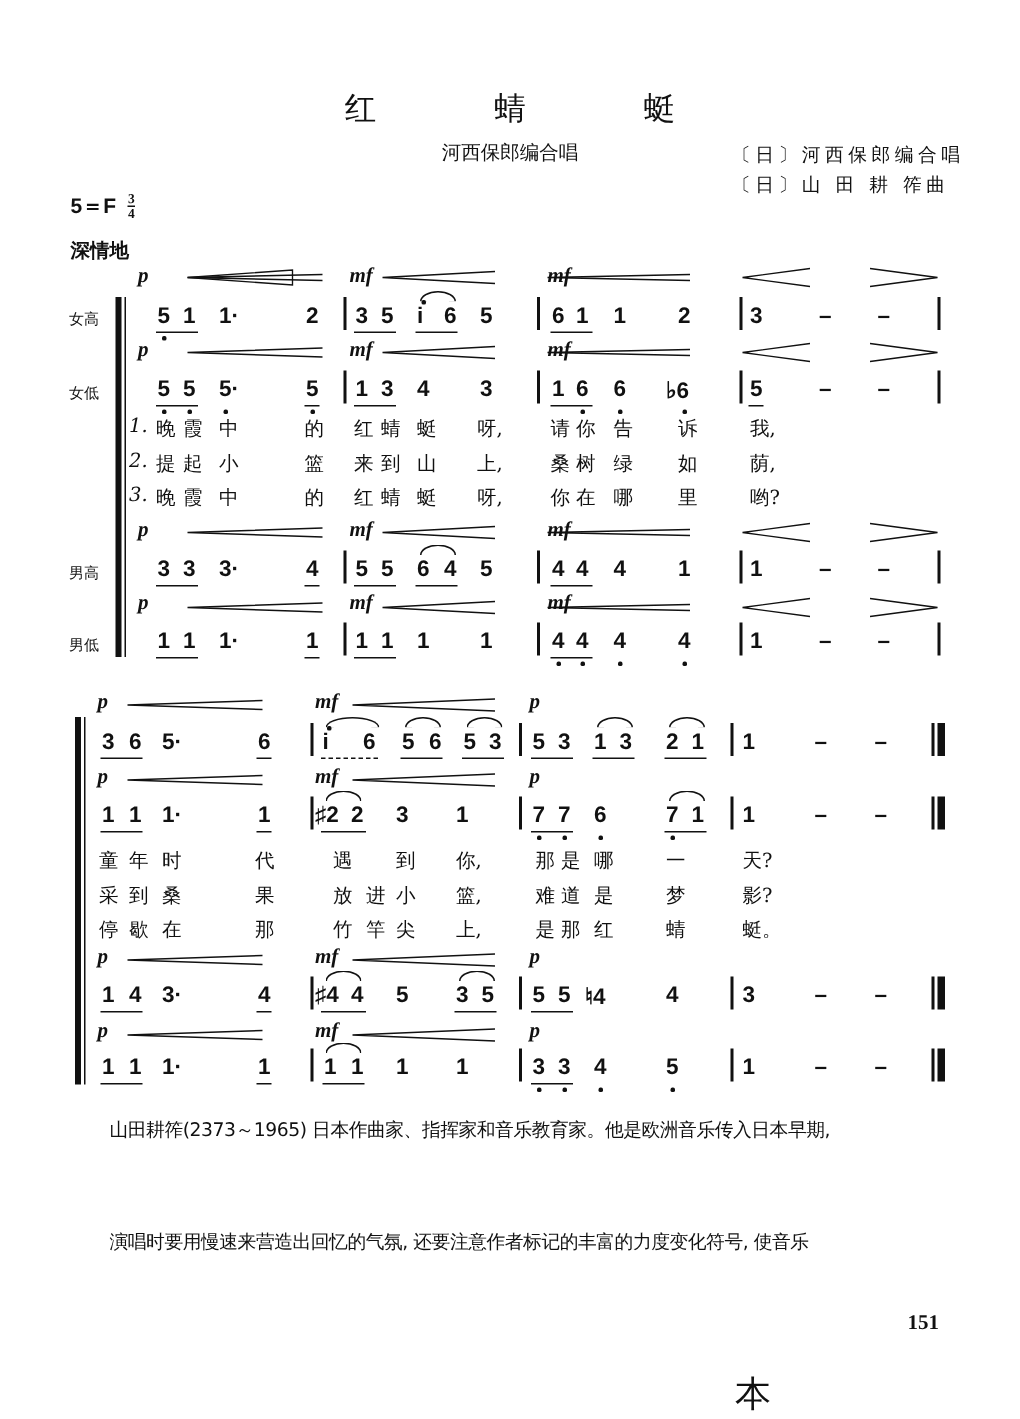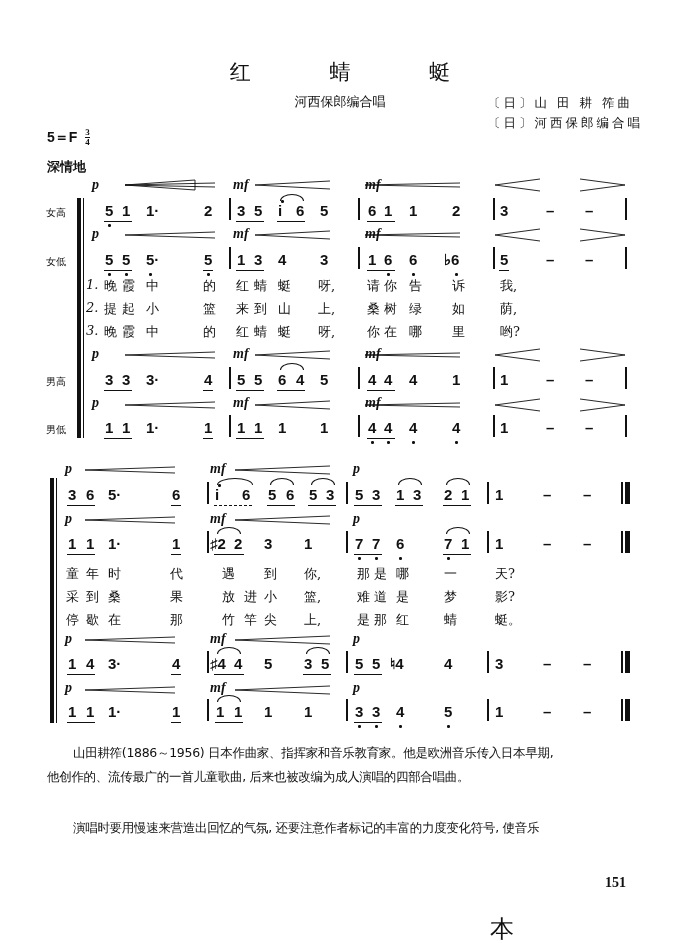--- a/index.html
+++ b/index.html
@@ -28,22 +28,22 @@
   .para { left:47px; width:590px; font-size:12.5px; line-height:24px; font-family:"DejaVu Sans", sans-serif; letter-spacing:-0.3px; }
   .pageno { left:605px; top:875px; font-size:14px; font-weight:bold; font-family:"Liberation Serif", serif; }
   .watermark { left:490px; top:913px; font-size:24px; font-family:"DejaVu Sans", sans-serif; color:#111; }
 </style>
 </head>
 <body>
 
 <div class="abs title">红 蜻 蜓</div>
 <div class="abs subtitle">河西保郎编合唱</div>
 <div class="abs credits">
+  <div>〔日〕河西保郎编合唱</div>
   <div>〔日〕山 田 耕 筰曲</div>
-  <div>〔日〕河西保郎编合唱</div>
 </div>
 <div class="abs key">
   <span>5＝F</span>
   <span class="frac">
     <span>3</span>
     <span>4</span>
   </span>
 </div>
 <div class="abs tempo">深情地</div>
 
@@ -470,21 +470,20 @@
   <div class="abs dot" style="left:447px;top:725px"></div>
   <div class="abs bar" style="left:487px;top:699px;height:22px"></div>
   <span class="abs note" style="left:495px;top:703px">1</span>
   <span class="abs note" style="left:543px;top:703px">–</span>
   <span class="abs note" style="left:583px;top:703px">–</span>
   <div class="abs bar" style="left:621px;top:699px;height:22px"></div>
   <div class="abs final" style="left:625px;top:699px;height:22px"></div>
 </div>
 
 <div class="abs para" style="top:741px">
-  <div style="padding-left:26px">山田耕筰(1886～1956) 日本作曲家、指挥家和音乐教育家。他是欧洲音乐传入日本早期,</div>
-  <div>他创作的、流传最广的一首儿童歌曲, 后来也被改编为成人演唱的四部合唱曲。</div>
+  <div style="padding-left:26px">山田耕筰(2373～1965) 日本作曲家、指挥家和音乐教育家。他是欧洲音乐传入日本早期,</div>
 </div>
 <div class="abs para" style="top:816px">
   <div style="padding-left:26px">演唱时要用慢速来营造出回忆的气氛, 还要注意作者标记的丰富的力度变化符号, 使音乐</div>
 </div>
 
 <div class="abs pageno">151</div>
 <div class="abs watermark">本www.jcqupu.com</div>
 
 </body></html>

